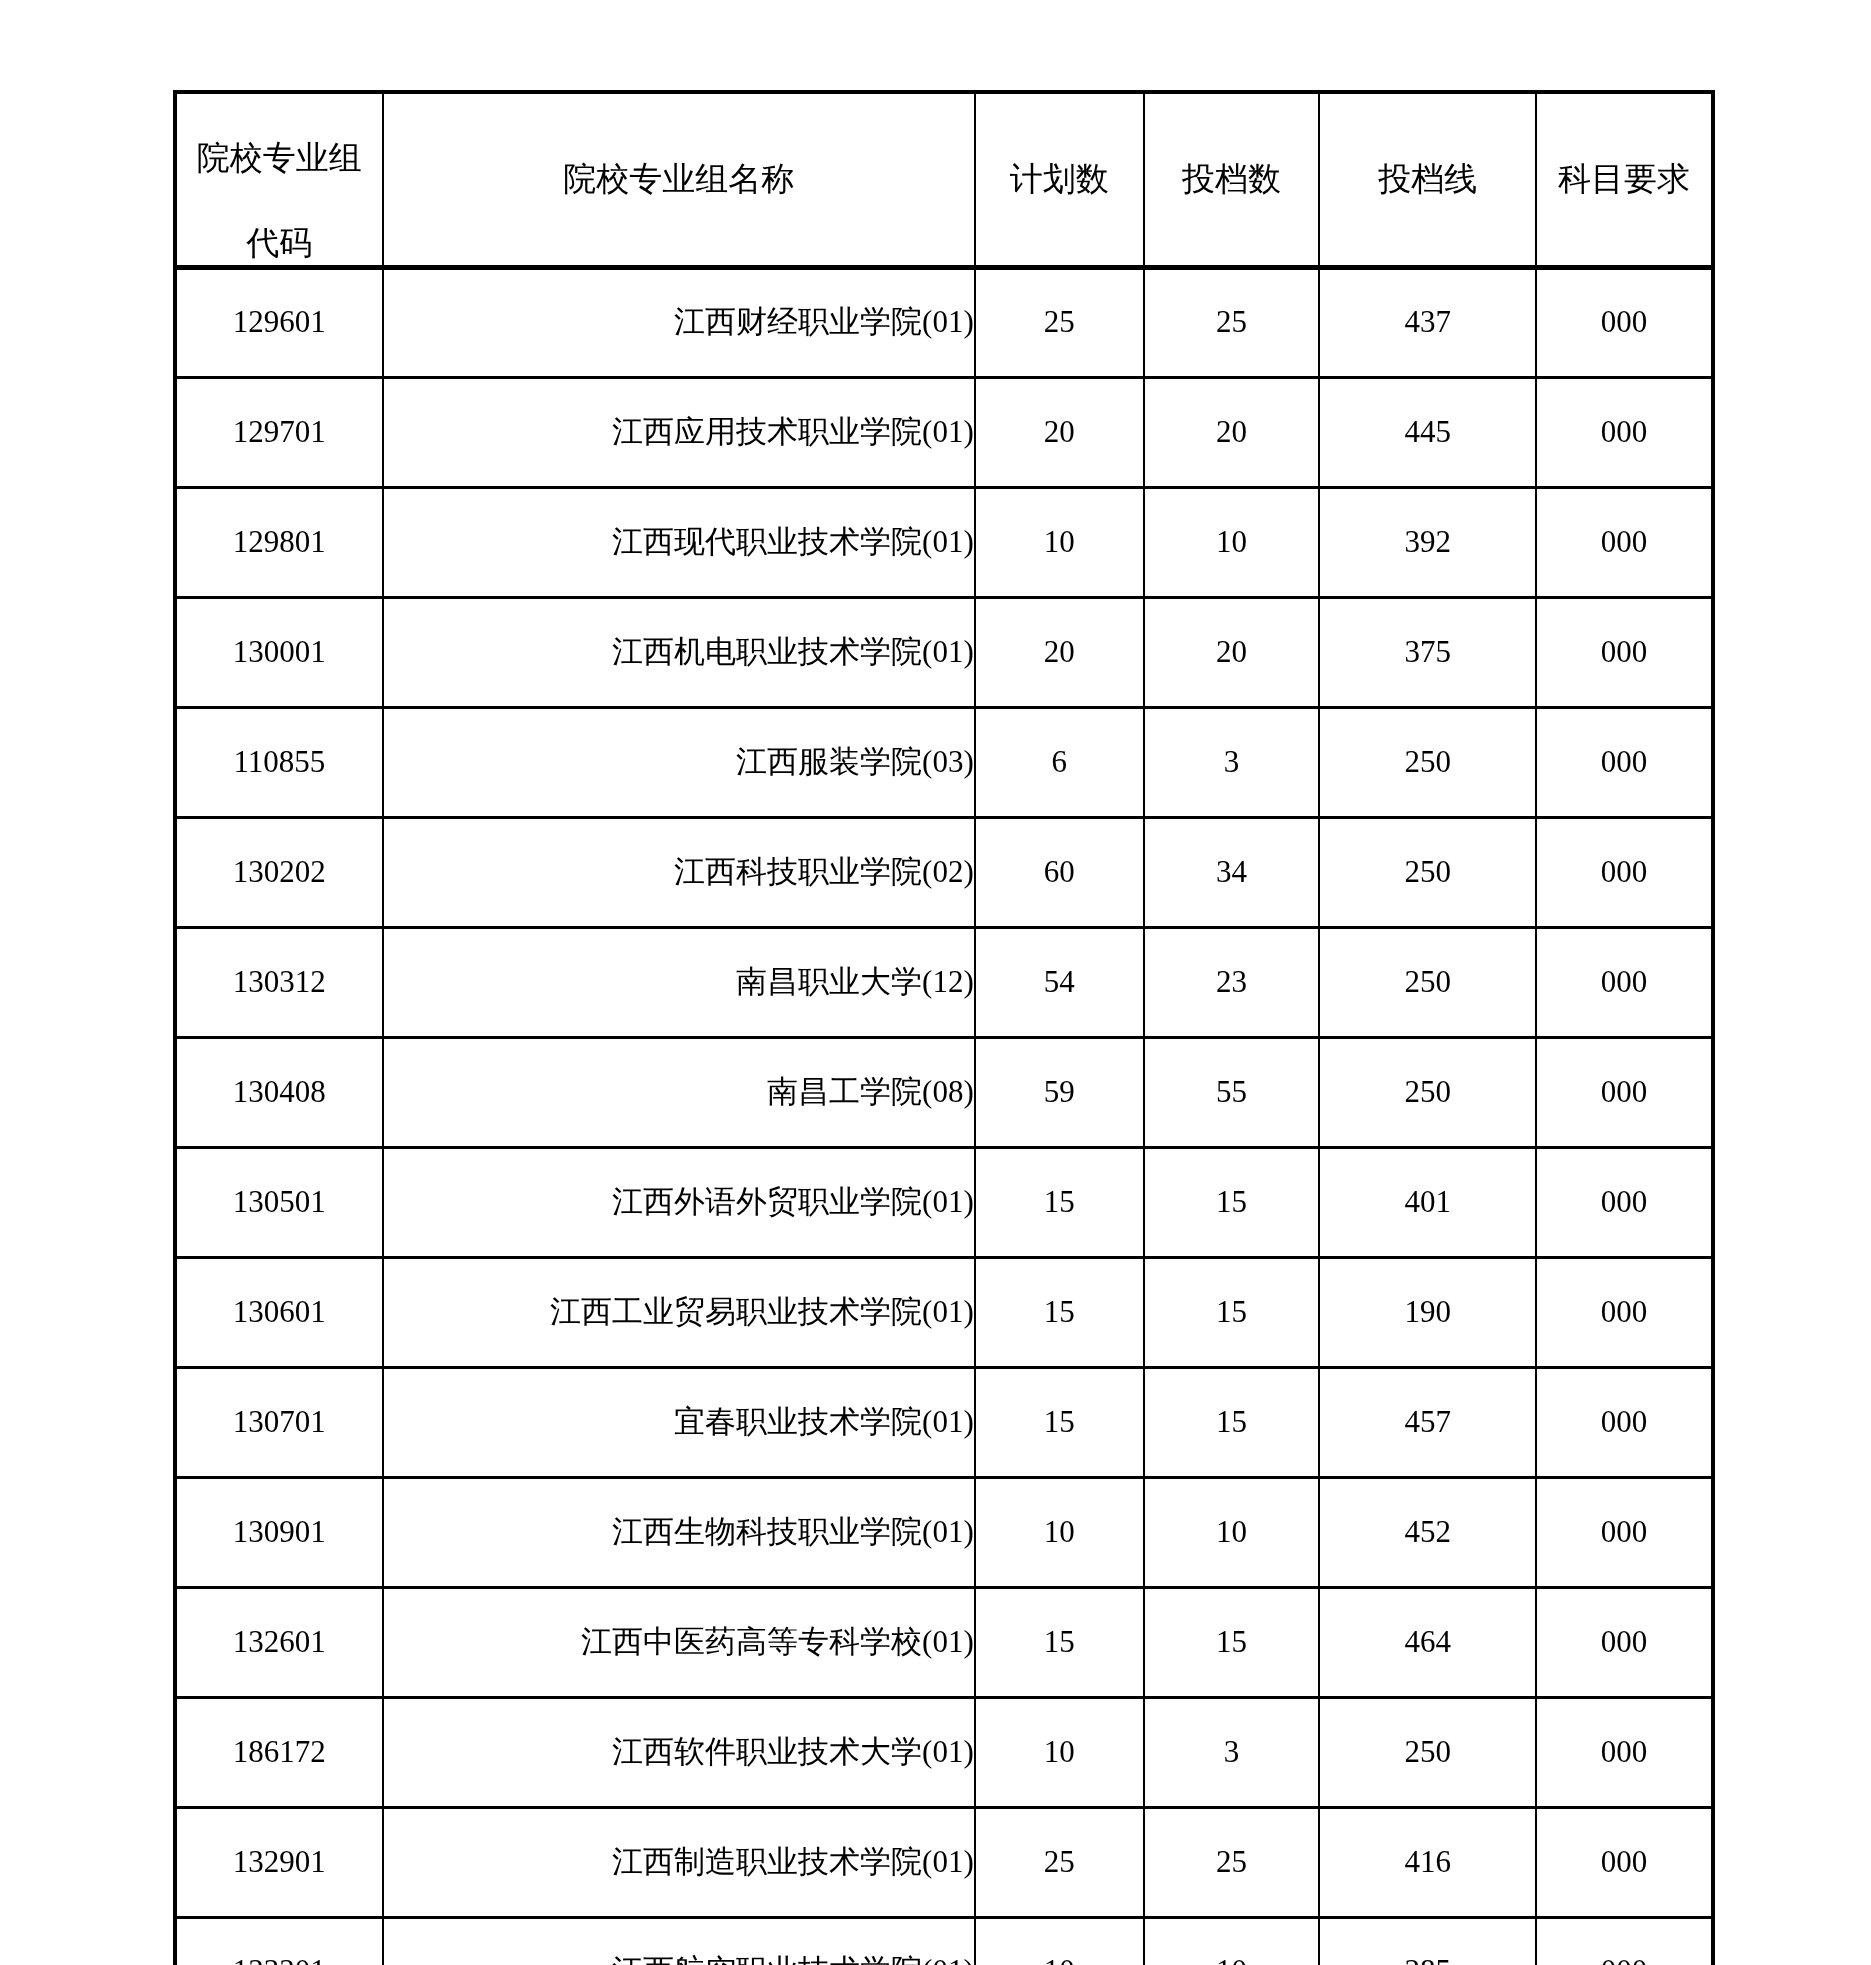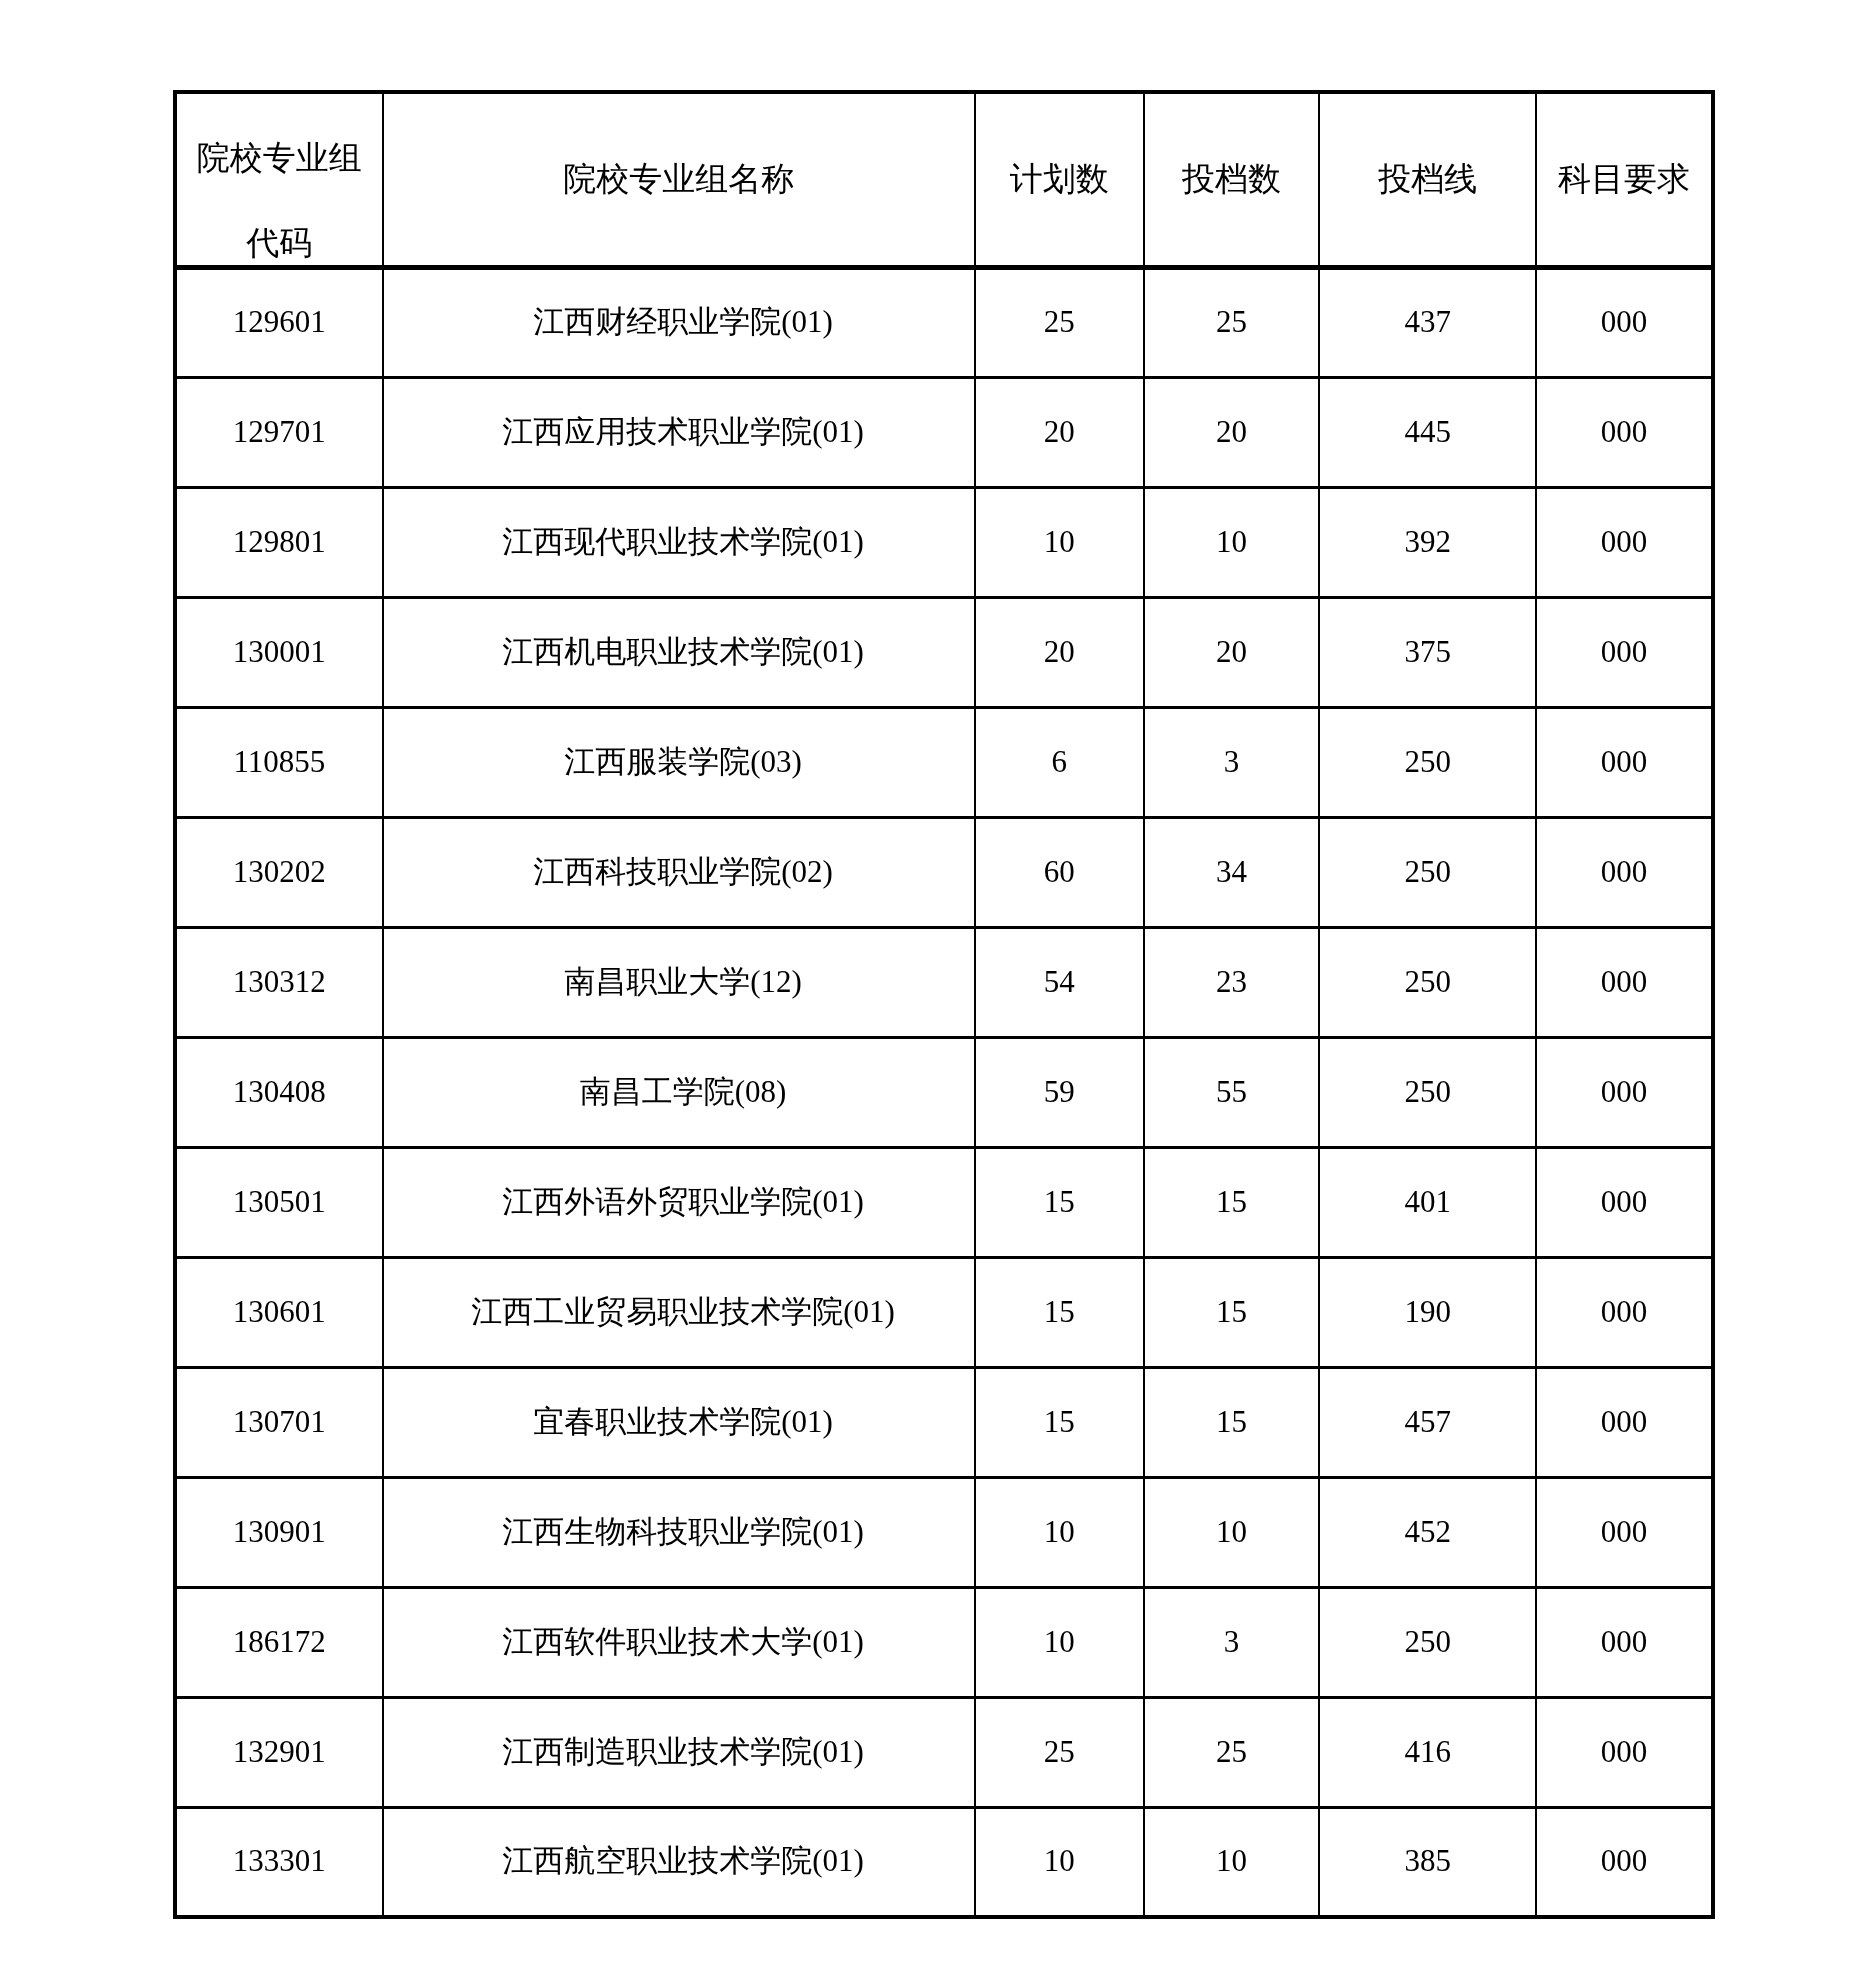--- a/index.html
+++ b/index.html
@@ -43,21 +43,21 @@
   }
   thead th {
     height: 85px;
     font-size: 33px;
     border-bottom: 5.1px solid #000;
   }
   tbody tr {
     height: 110px;
   }
   td.c-name {
-    text-align: center;
+    text-align: right;
     padding-left: 8.6px;
     font-family: Liberation Serif, serif;
   }
   .hdr-line { display: block; margin-top: 44px; }
 </style>
 </head>
 <body>
 
 <div class="page">
   <div class="table-wrap">
@@ -174,20 +174,28 @@
   </tr>
           <tr>
     <td>130901</td>
     <td class="c-name">江西生物科技职业学院(01)</td>
     <td>10</td>
     <td>10</td>
     <td>452</td>
     <td>000</td>
   </tr>
           <tr>
+    <td>132601</td>
+    <td class="c-name">江西中医药高等专科学校(01)</td>
+    <td>15</td>
+    <td>15</td>
+    <td>464</td>
+    <td>000</td>
+  </tr>
+          <tr>
     <td>186172</td>
     <td class="c-name">江西软件职业技术大学(01)</td>
     <td>10</td>
     <td>3</td>
     <td>250</td>
     <td>000</td>
   </tr>
           <tr>
     <td>132901</td>
     <td class="c-name">江西制造职业技术学院(01)</td>

